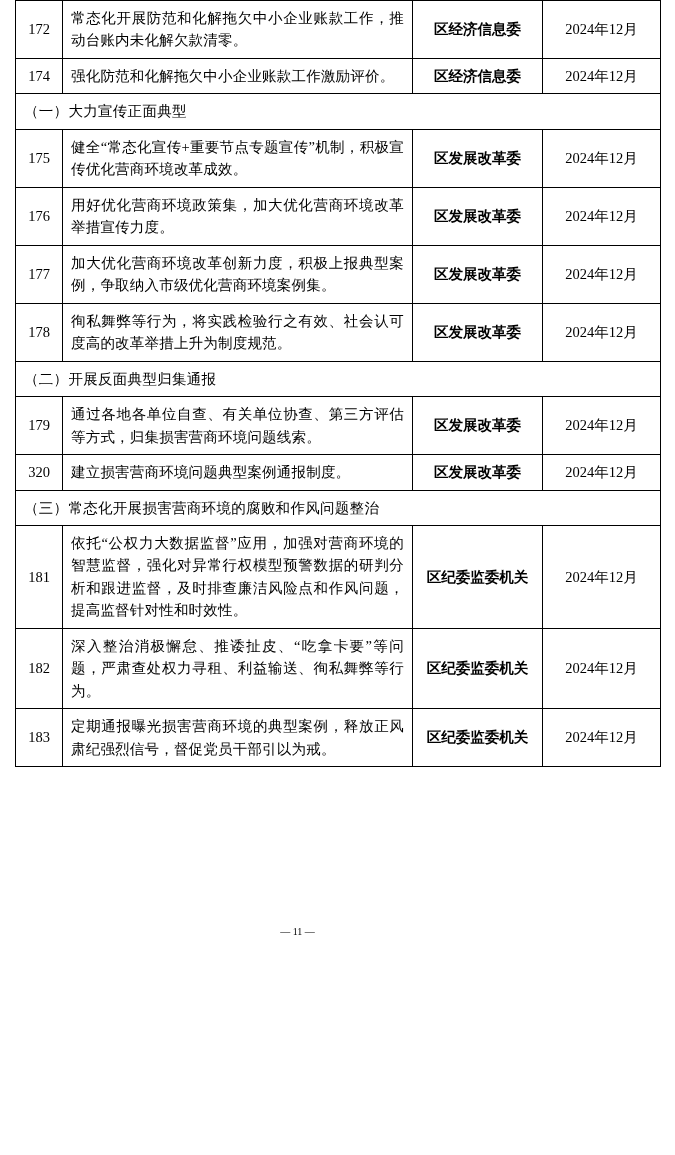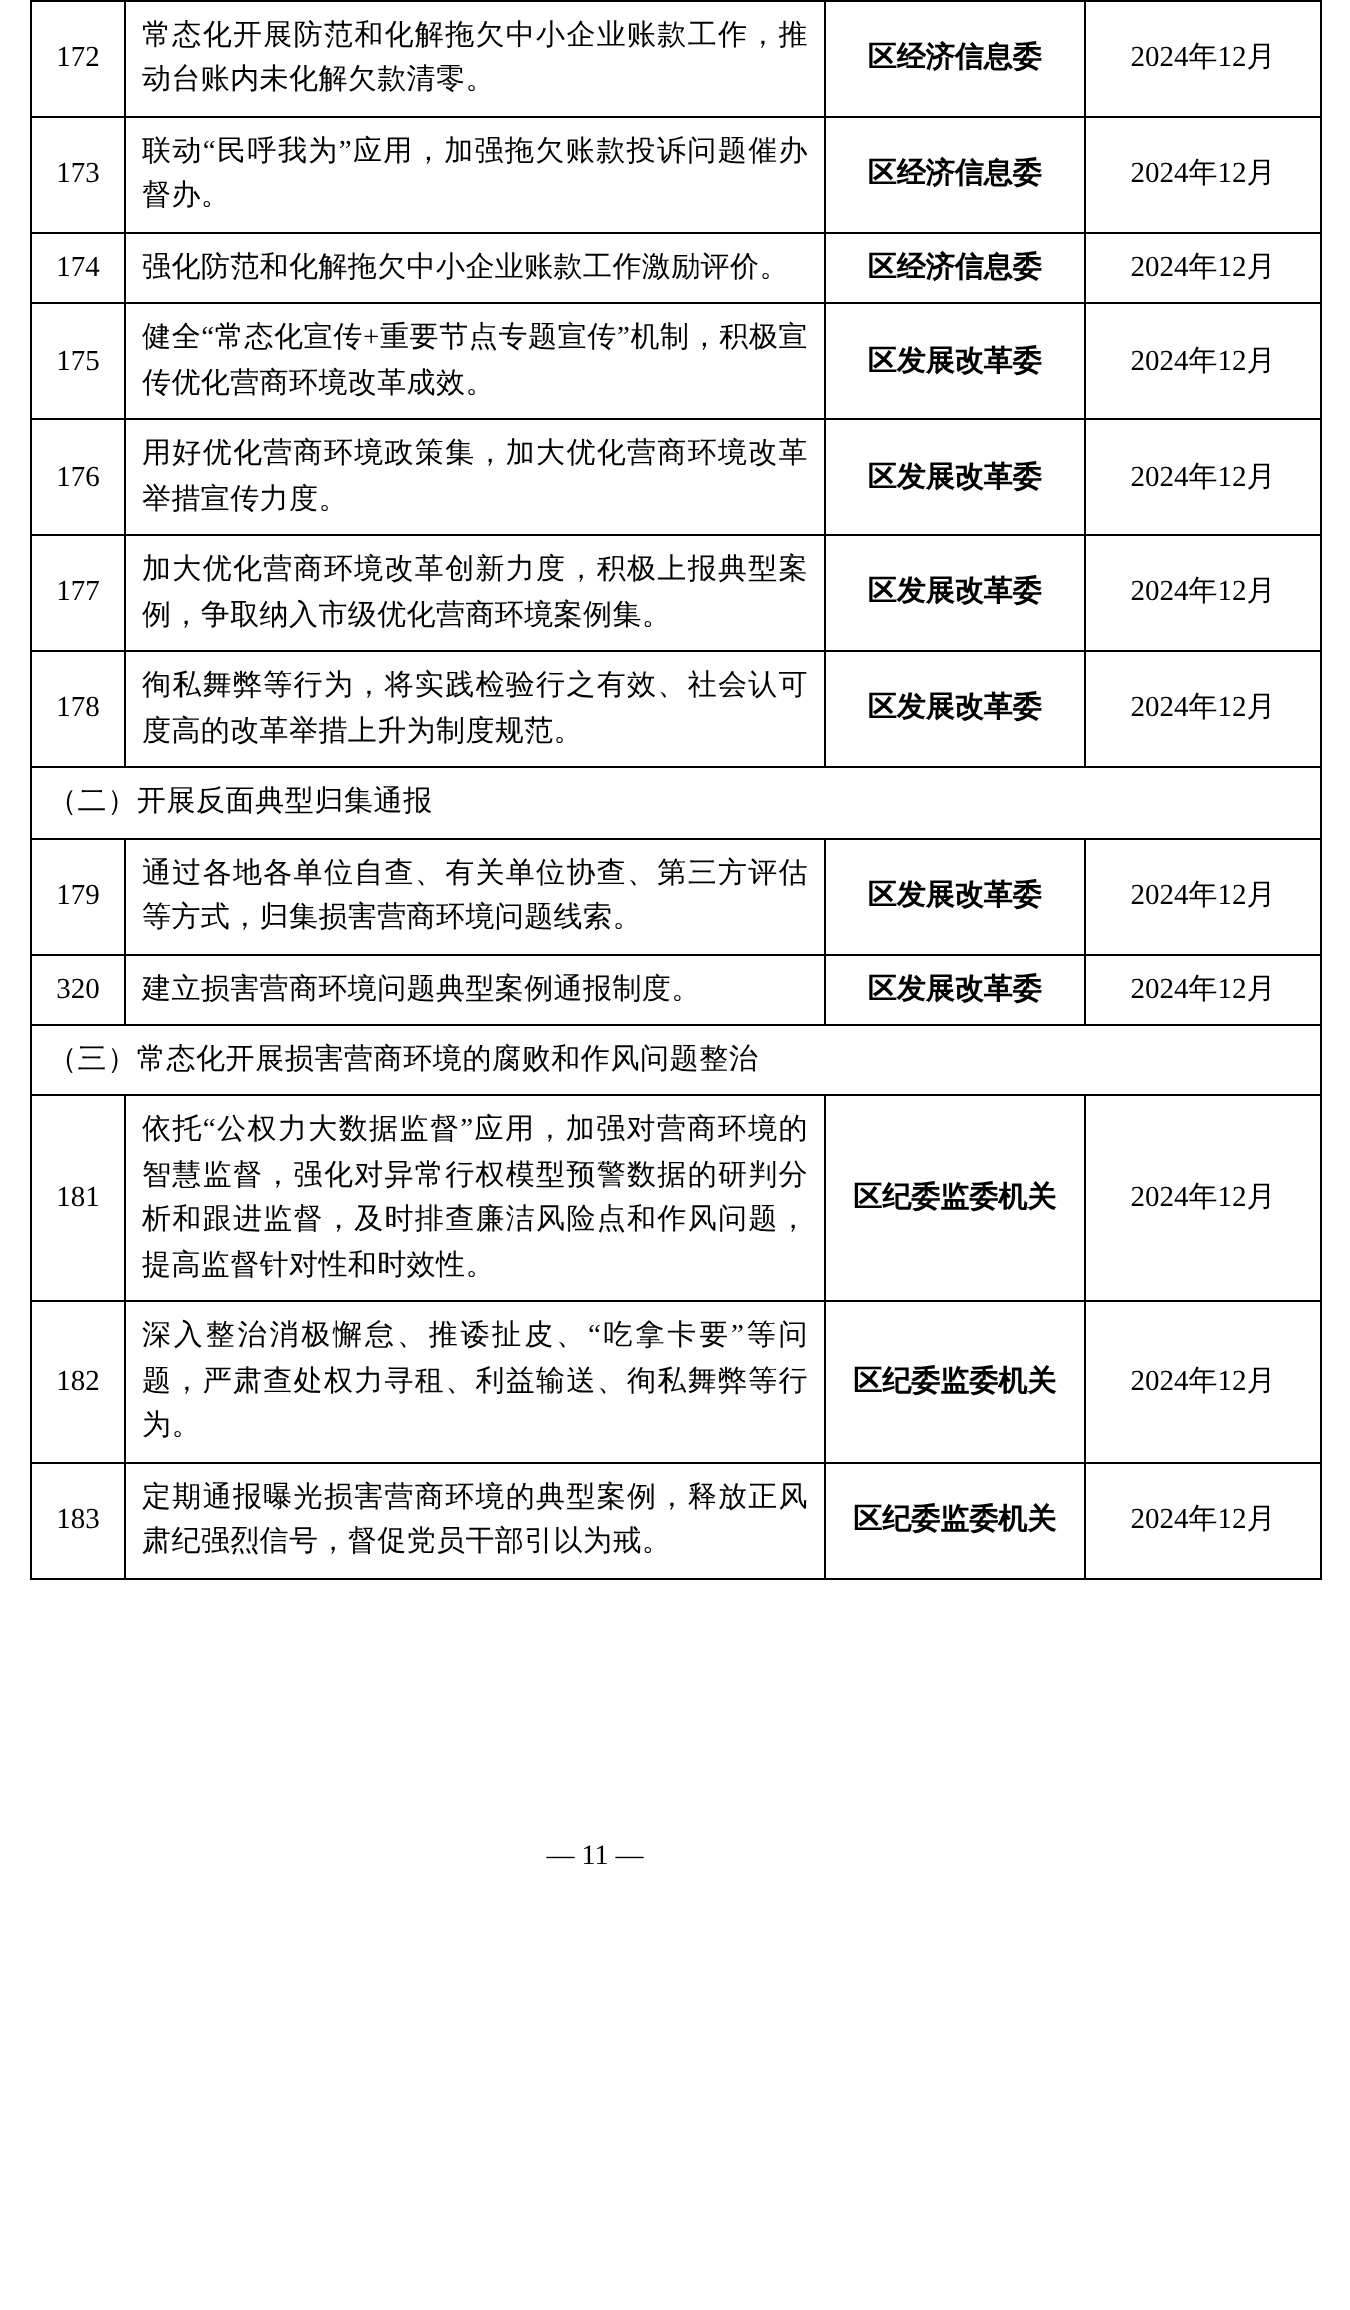--- a/index.html
+++ b/index.html
@@ -71,21 +71,21 @@
     font-size: 15px;
     padding: 9px 10px 9px 22px;
     letter-spacing: 0.3px;
   }
   .page-number {
     position: absolute;
     bottom: 10px;
     left: 0;
     width: 100%;
     text-align: center;
-    font-size: 14px;
+    font-size: 10px;
     color: #000;
   }
   .page-number .pn-inner {
     display: inline-block;
     transform: translateX(-40px);
   }
 </style>
 </head>
 <body>
 
@@ -99,35 +99,32 @@
     </colgroup>
     <tbody>
 
       <tr>
         <td class="num">172</td>
         <td class="task">常态化开展防范和化解拖欠中小企业账款工作，推动台账内未化解欠款清零。</td>
         <td class="dept">区经济信息委</td>
         <td class="date">2024年12月</td>
       </tr>
 
-      <tr>
-        <td class="num">173</td>
-        <td class="task">联动“民呼我为”应用，加强拖欠账款投诉问题催办督办。</td>
-        <td class="dept">区经济信息委</td>
-        <td class="date">2024年12月</td>
-      </tr>
 
       <tr>
         <td class="num">174</td>
         <td class="task">强化防范和化解拖欠中小企业账款工作激励评价。</td>
         <td class="dept">区经济信息委</td>
         <td class="date">2024年12月</td>
       </tr>
 
 
+      <tr>
+        <td class="subsection" colspan="4">（一）大力宣传正面典型</td>
+      </tr>
 
       <tr>
         <td class="num">175</td>
         <td class="task">健全“常态化宣传+重要节点专题宣传”机制，积极宣传优化营商环境改革成效。</td>
         <td class="dept">区发展改革委</td>
         <td class="date">2024年12月</td>
       </tr>
 
       <tr>
         <td class="num">176</td>

